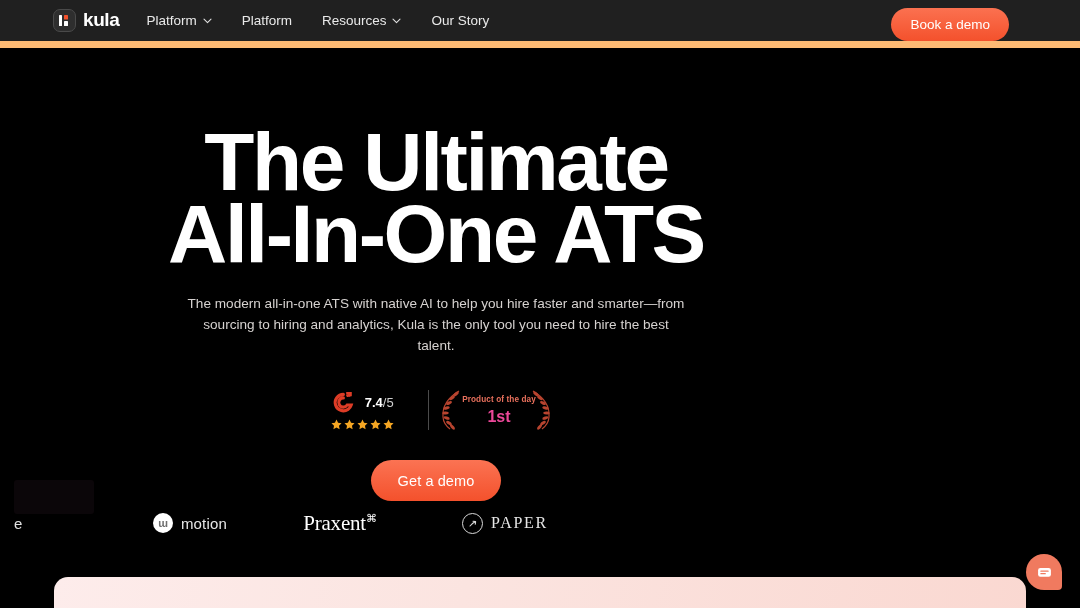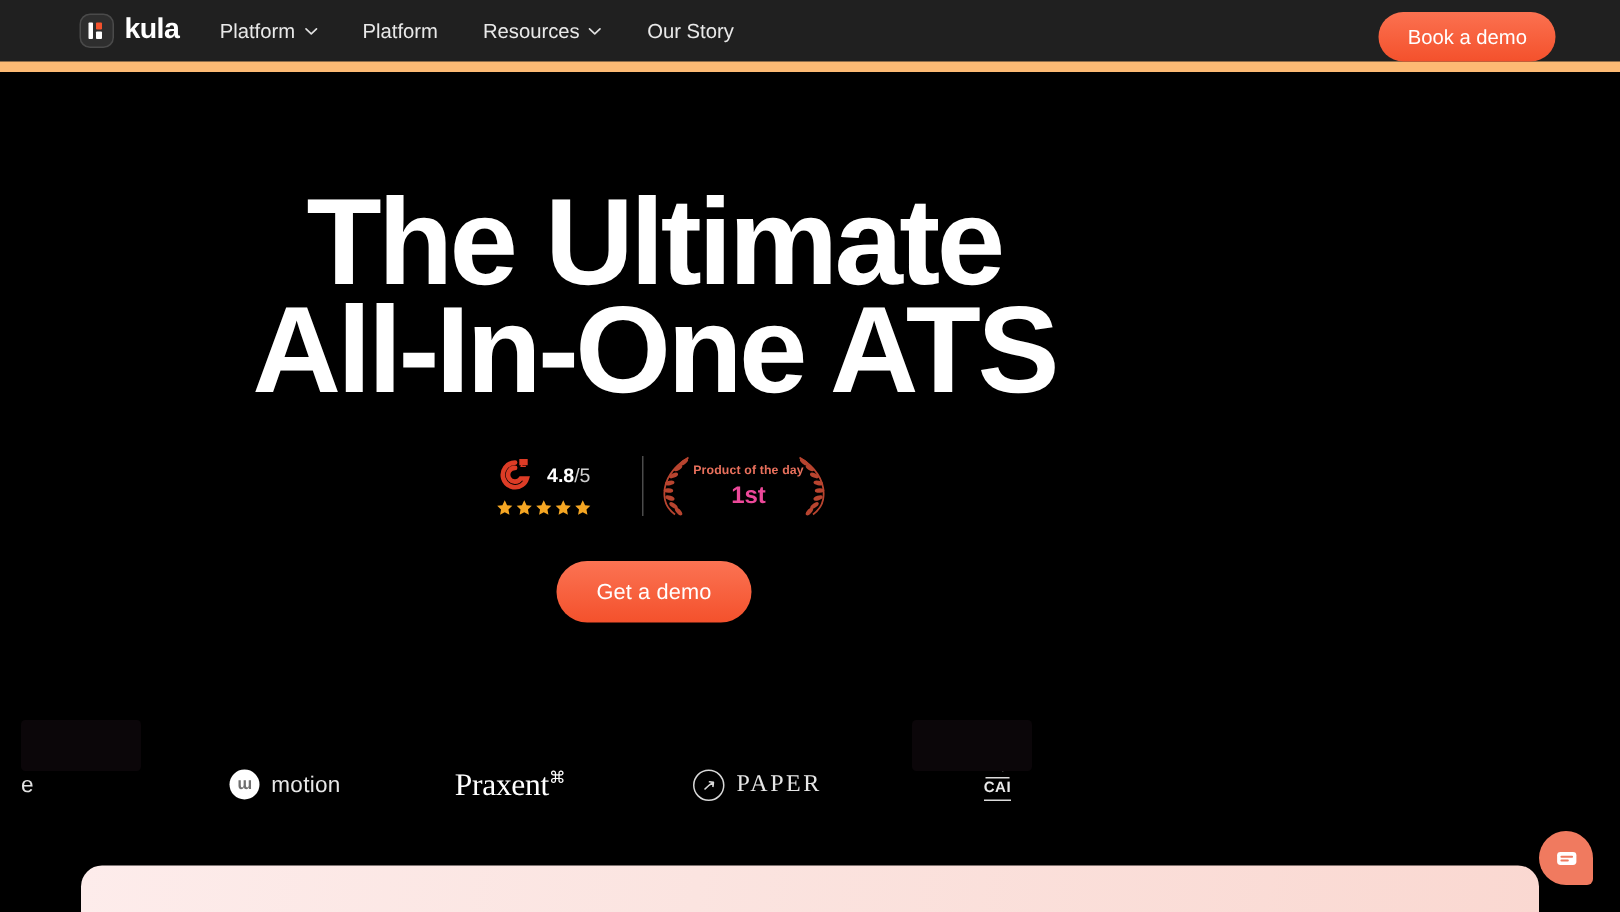--- a/index.html
+++ b/index.html
@@ -71,21 +71,21 @@
     font-size: 13.5px;
     line-height: 1;
     cursor: pointer;
     padding: 4px 2px;
     white-space: nowrap;
   }
   .chev { display: block; margin-top: 1px; }
 
   .book-demo {
     position: absolute;
-    right: 43px;
+    right: 71px;
     top: 8px;
     height: 33px;
     padding: 0 19px;
     border: none;
     border-radius: 999px;
     background: linear-gradient(180deg, #fb7150 0%, #f4512c 100%);
     color: #ffffff;
     font-family: "Liberation Sans", sans-serif;
     font-size: 13.5px;
     cursor: pointer;
@@ -380,32 +380,33 @@
   <button class="book-demo">Book a demo</button>
 </div>
 
 <div class="hero">
 
   <h1 class="hero-title">
     <span class="line">The Ultimate</span>
     <span class="line">All-In-One ATS</span>
   </h1>
 
+  <p class="hero-sub">The modern all-in-one ATS with native AI to help you hire faster and smarter—from sourcing to hiring and analytics, Kula is the only tool you need to hire the best talent.</p>
 
   <div class="proof">
 
     <div class="proof-g2">
       <div class="g2-row">
         <svg width="22" height="23" viewBox="0 0 22 23">
           <path d="M11.4 3.4a8.2 8.2 0 1 0 4.6 15.0 8.2 8.2 0 0 0 3.2-4.4h-4.0a4.6 4.6 0 1 1-3.8-7.1" fill="none" stroke="#dd3c26" stroke-width="3.1" stroke-linecap="round"></path>
           <path d="M14.2 1.0h5.6v2.1h-3.0l3.0 0v2.1h-5.6v-2.0l3.1-0.1h-3.1z" fill="#dd3c26"></path>
           <text x="14.6" y="6.2" font-family="Liberation Sans, sans-serif" font-size="7.5" font-weight="700" fill="#dd3c26">2</text>
         </svg>
         <div class="g2-score">
-          <span>4.8</span><span class="denom">/5</span>
+          <span>7.4</span><span class="denom">/5</span>
         </div>
       </div>
       <div class="stars">
         <svg width="11" height="11" viewBox="0 0 12 12">
             <path d="M6 0.6l1.7 3.5 3.8.5-2.8 2.7.7 3.8L6 9.2 2.6 11.1l.7-3.8L.5 4.6l3.8-.5z" fill="#f5a623"></path>
           </svg>
         <svg width="11" height="11" viewBox="0 0 12 12">
             <path d="M6 0.6l1.7 3.5 3.8.5-2.8 2.7.7 3.8L6 9.2 2.6 11.1l.7-3.8L.5 4.6l3.8-.5z" fill="#f5a623"></path>
           </svg>
         <svg width="11" height="11" viewBox="0 0 12 12">
@@ -492,27 +493,20 @@
       <div class="lg-text">
         <span class="paper-ring">
           <svg width="12" height="12" viewBox="0 0 12 12">
               <path d="M3 9c1.6-1.8 3.4-3.4 5.6-4.4M8.6 4.6l-2.6-.4M8.6 4.6l-.3 2.6" fill="none" stroke="#d9d9d9" stroke-width="1.1" stroke-linecap="round"></path>
             </svg>
         </span>
         <span class="lg-paper">PAPER</span>
       </div>
     </div>
 
-    <div class="logo-cell" style="width:150px;">
-      <div class="logo-plate" style="left:18px;"></div>
-      <div class="lg-stack">
-        <span class="s1">HU</span>
-        <span class="s2">CAI</span>
-      </div>
-    </div>
 
   </div>
 </div>
 
 <div class="bottom-panel"></div>
 
 <button class="chat-fab">
   <svg width="17" height="17" viewBox="0 0 18 18">
     <rect x="2.2" y="4.2" width="13.6" height="9.2" rx="2.4" fill="#ffffff"></rect>
     <path d="M5.2 7.6h7.6M5.2 10.2h4.6" stroke="#f07a5f" stroke-width="1.35" stroke-linecap="round"></path>

